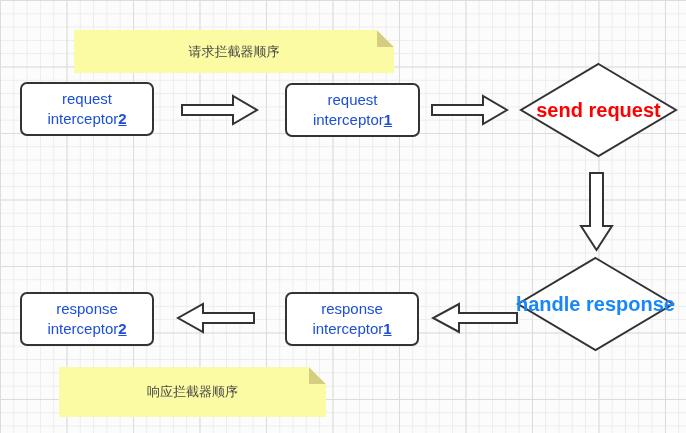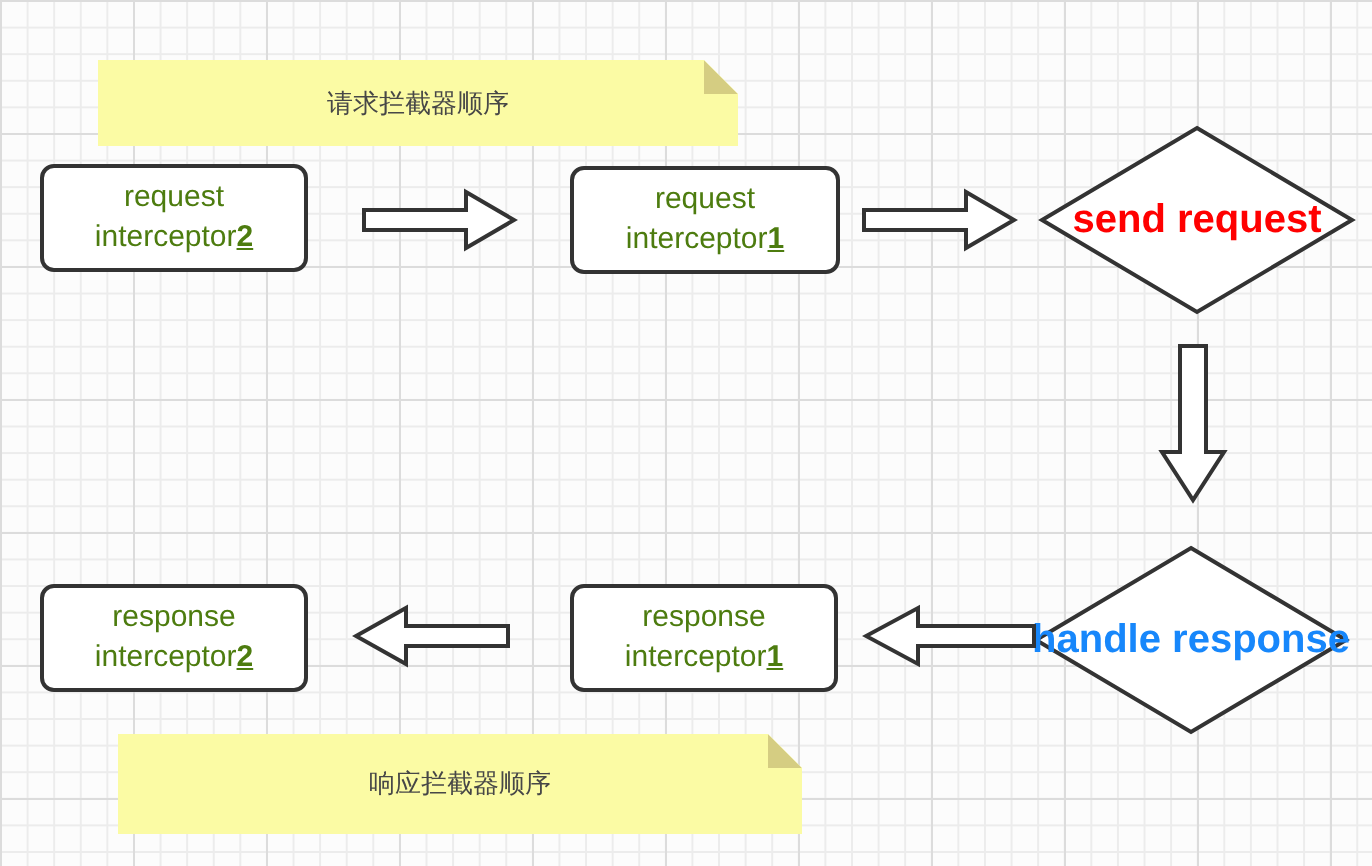--- a/index.html
+++ b/index.html
@@ -21,48 +21,48 @@
     background:#fbfba4;
     display:flex;align-items:center;justify-content:center;
     font-size:13px;color:#474747;
     clip-path:polygon(0 0, calc(100% - 17px) 0, 100% 17px, 100% 100%, 0 100%);
   }
   .note .fold{
     position:absolute;top:0;right:0;width:17px;height:17px;
     background:#d5cd82;
     clip-path:polygon(0 0, 100% 100%, 0 100%);
   }
-  .note-top{left:49px;top:30px;width:320px;height:43px;}
-  .note-bottom{left:59px;top:367px;width:342px;height:50px;}
+  .note-top{left:74px;top:30px;width:320px;height:43px;}
+  .note-bottom{left:59px;top:367px;width:267px;height:50px;}
   .node{
     position:absolute;
     width:134px;height:54px;
     box-sizing:border-box;
     background:#fff;
     border:2px solid #333;
     border-radius:7px;
     display:flex;flex-direction:column;align-items:center;justify-content:center;
-    font-size:15px;line-height:1.35;color:#4d7c0f;
+    font-size:15px;line-height:1.35;color:#1d4ed8;
     text-align:center;
   }
   .node .num{font-weight:bold;text-decoration:underline;}
   .node-req2{left:20px;top:82px;}
   .node-req1{left:285px;top:83px;width:135px;}
   .node-resp2{left:20px;top:292px;}
   .node-resp1{left:285px;top:292px;}
   .diamond{position:absolute;}
   .diamond svg{display:block;}
   .diamond-label{
     position:absolute;inset:0;
     display:flex;align-items:center;justify-content:center;
     font-size:20px;font-weight:bold;white-space:nowrap;
   }
   .diamond-send{left:519px;top:62px;width:159px;height:96px;}
   .diamond-send .diamond-label{color:#ff0000;}
-  .diamond-handle{left:516px;top:272px;width:159px;height:96px;}
+  .diamond-handle{left:516px;top:256px;width:159px;height:96px;}
   .diamond-handle .diamond-label{color:#1787fb;}
   .arrow{position:absolute;}
   .arrow svg{display:block;}
   .shape-poly{fill:#ffffff;stroke:#333333;stroke-width:2;stroke-linejoin:miter;}
   .arrow-r1{left:181px;top:93px;}
   .arrow-r2{left:431px;top:93px;}
   .arrow-l1{left:431px;top:301px;}
   .arrow-l2{left:176px;top:301px;}
   .arrow-down{left:578px;top:172px;}
 </style>

